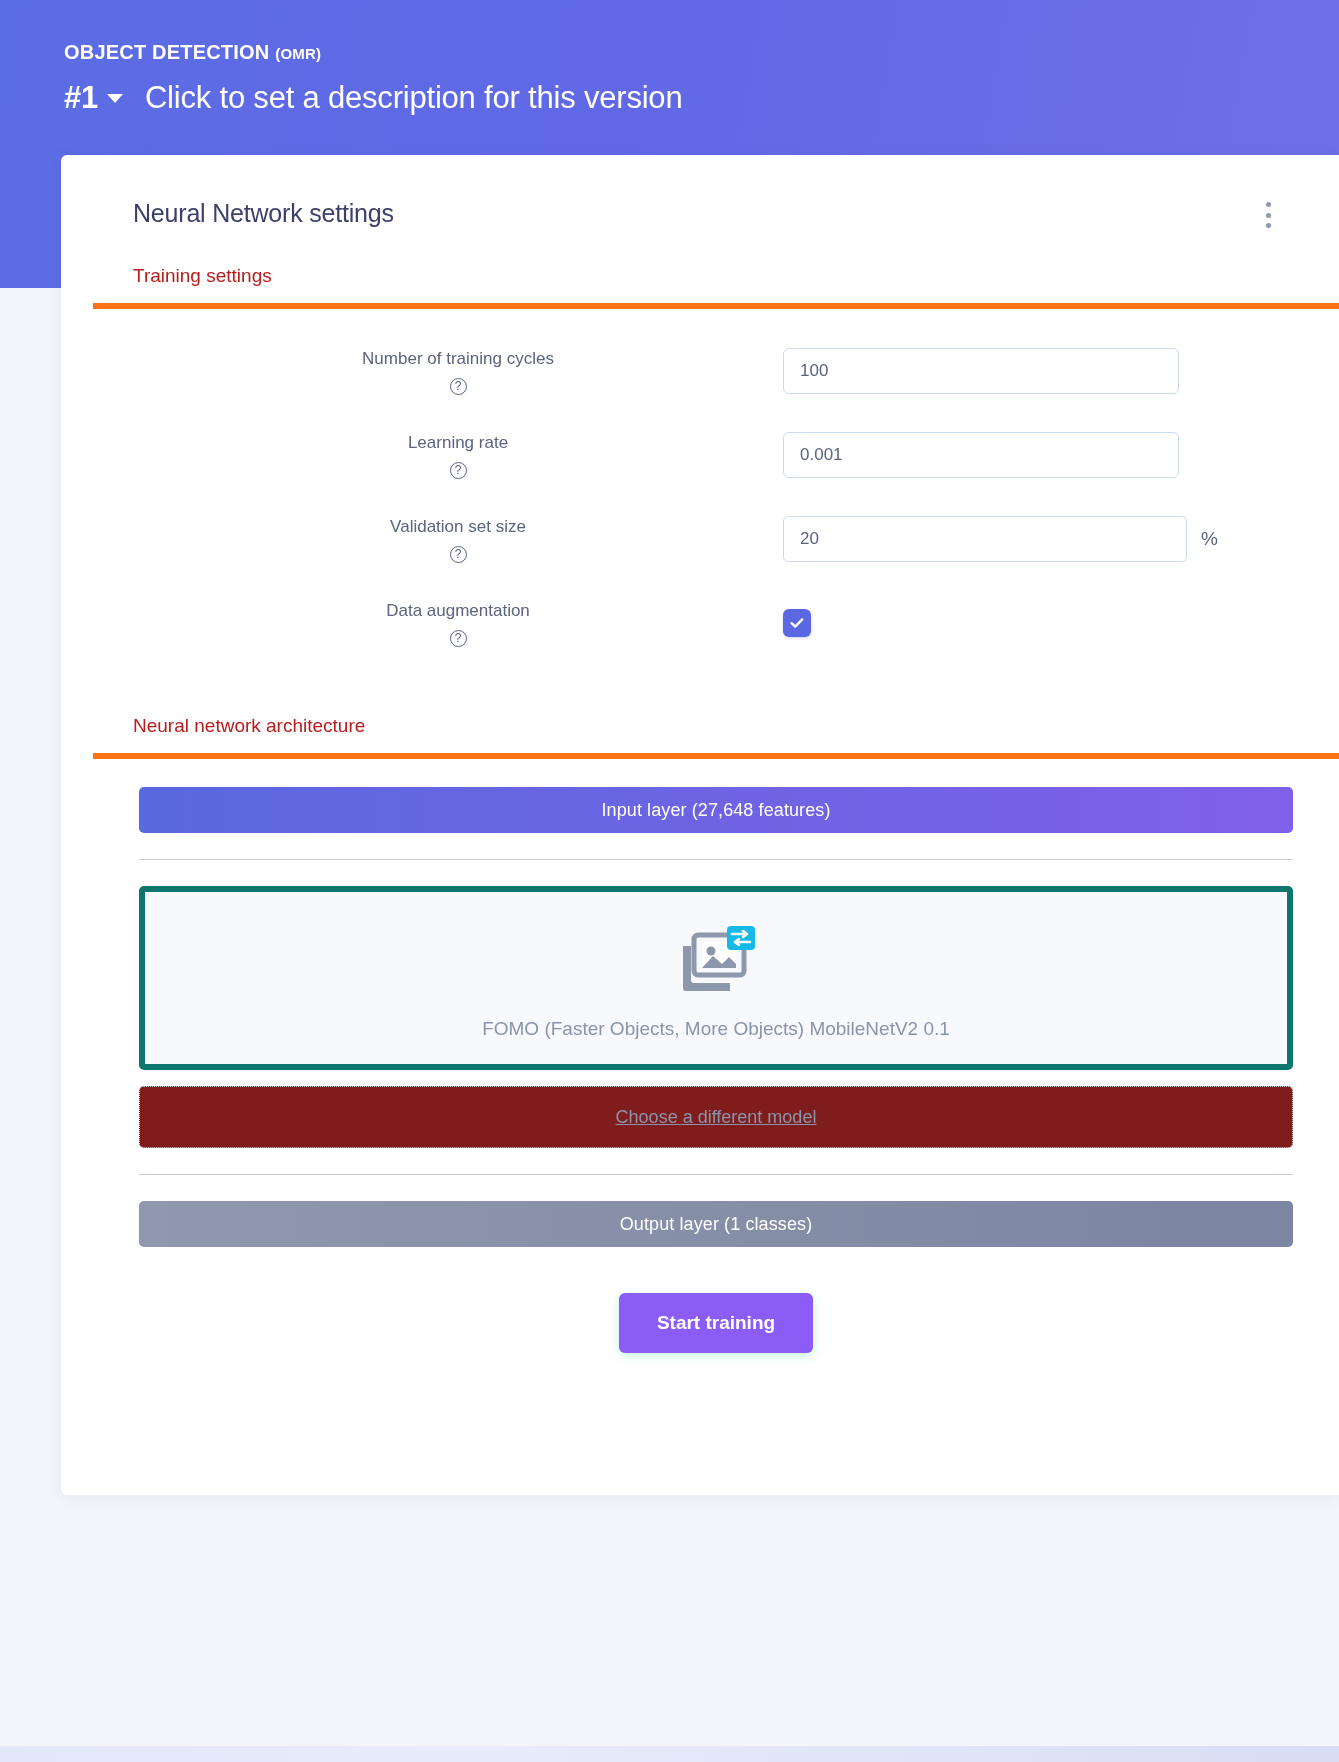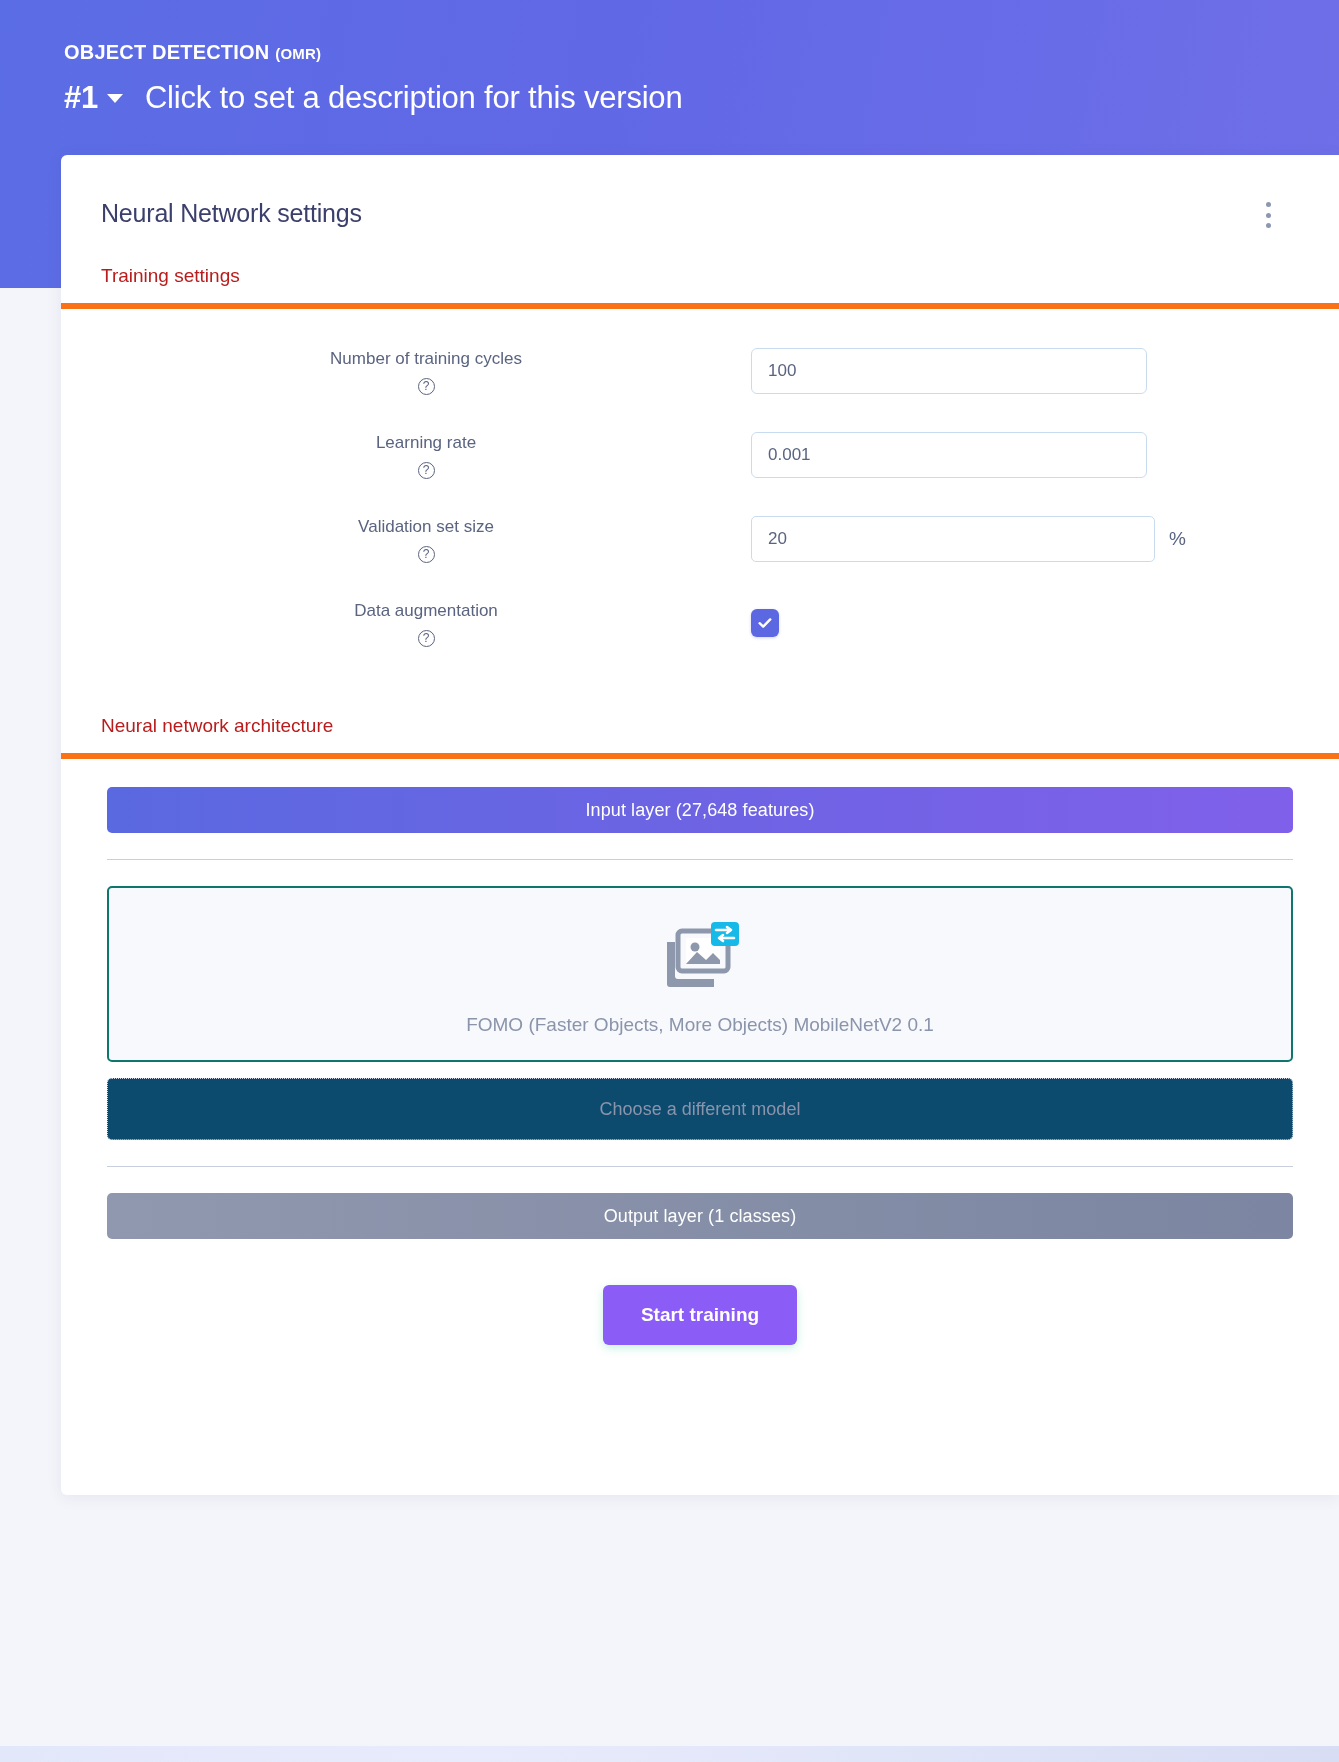--- a/index.html
+++ b/index.html
@@ -86,20 +86,21 @@
   .card {
     position: absolute;
     top: 155px;
     left: 61px;
     width: 1278px;
     min-height: 1340px;
     background: #ffffff;
     border-radius: 6px 0 0 6px;
     box-shadow: 0 2px 16px rgba(60, 70, 120, 0.08);
     overflow: hidden;
+    padding-left: 32px;
   }
 
   .card-head {
     position: relative;
     padding: 44px 36px 26px 40px;
     height: 92px;
   }
   .card-title {
     font-size: 25px;
     color: #3b3f6b;
@@ -225,21 +226,21 @@
   }
   .layer-output {
     background: linear-gradient(90deg, #8f98ae 0%, #848da6 60%, #7c85a1 100%);
   }
   .connector {
     height: 1px;
     background: #c8cedd;
     margin: 26px 0;
   }
   .model-box {
-    border: 2px solid #0f766e;
+    border: 6px solid #0f766e;
     border-radius: 5px;
     background: #f7f9fc;
     padding: 34px 20px 24px 20px;
     text-align: center;
   }
   .model-icon {
     display: flex;
     justify-content: center;
     margin-bottom: 26px;
   }
@@ -252,21 +253,22 @@
     margin-top: 16px;
     border: 1.5px dotted #cfd6e4;
     border-radius: 5px;
     height: 62px;
     display: flex;
     align-items: center;
     justify-content: center;
     font-size: 18px;
     color: #8a94ab;
     cursor: pointer;
-    background: #0c4a6e;
+    background: #7f1d1d;
+    text-decoration: underline;
   }
 
   
   .card-footer {
     padding: 46px 0 70px 0;
     display: flex;
     justify-content: center;
   }
   .start-btn {
     background: #8b5cf6;

